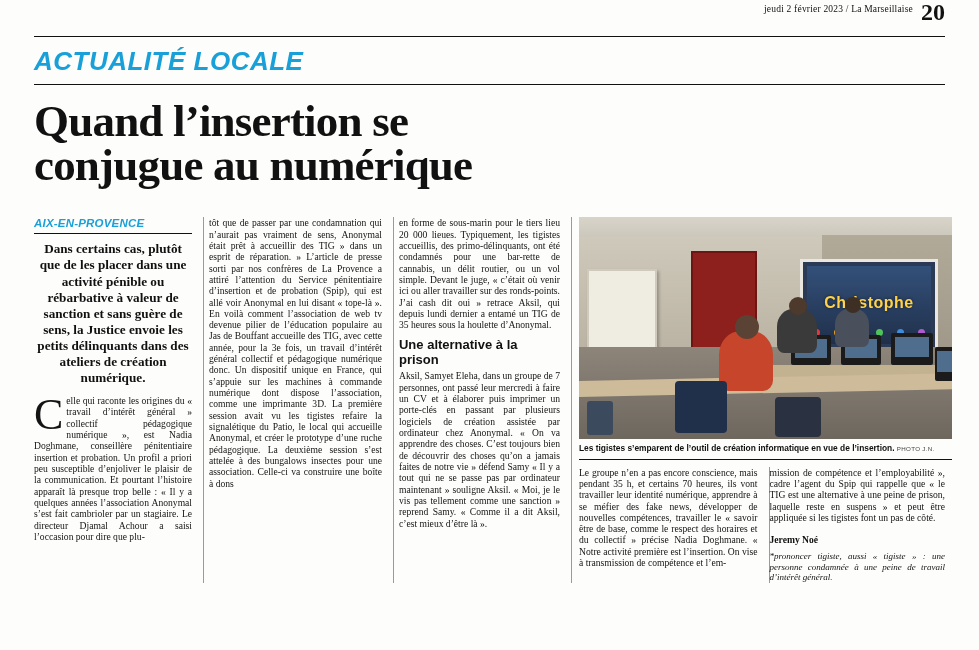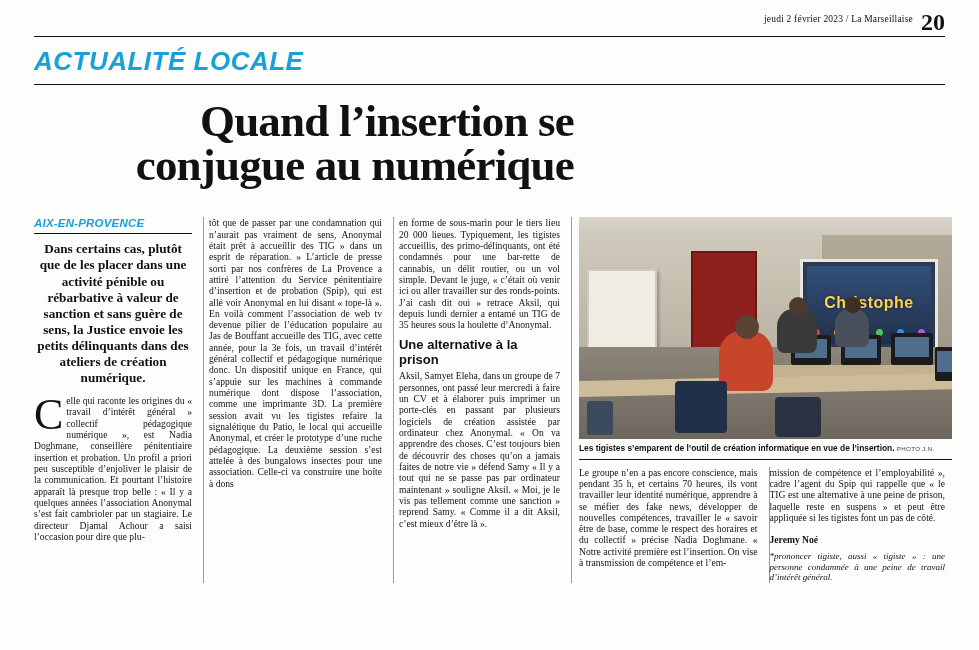--- a/index.html
+++ b/index.html
@@ -23,21 +23,21 @@
     padding: 0 34px;
   }
 
   
   .masthead {
     position: relative;
     height: 34px;
     display: flex;
     align-items: flex-start;
     justify-content: flex-end;
-    padding-top: 10px;
+    padding-top: 0;
     box-sizing: border-box;
   }
   .masthead-line {
     font-family: "Liberation Serif", serif;
     font-size: 9.5px;
     letter-spacing: 0.2px;
     color: #111;
     white-space: nowrap;
     margin-right: 8px;
     padding-top: 4px;
@@ -73,21 +73,20 @@
   
   .headline {
     margin-top: 14px;
     width: 540px;
     font-family: "Liberation Serif", serif;
     font-weight: bold;
     font-size: 45px;
     line-height: 0.98;
     letter-spacing: -0.8px;
     color: #111;
-    text-align: right;
   }
 
   
   .content {
     position: relative;
     margin-top: 14px;
     display: flex;
     gap: 0px;
   }
   .col {

